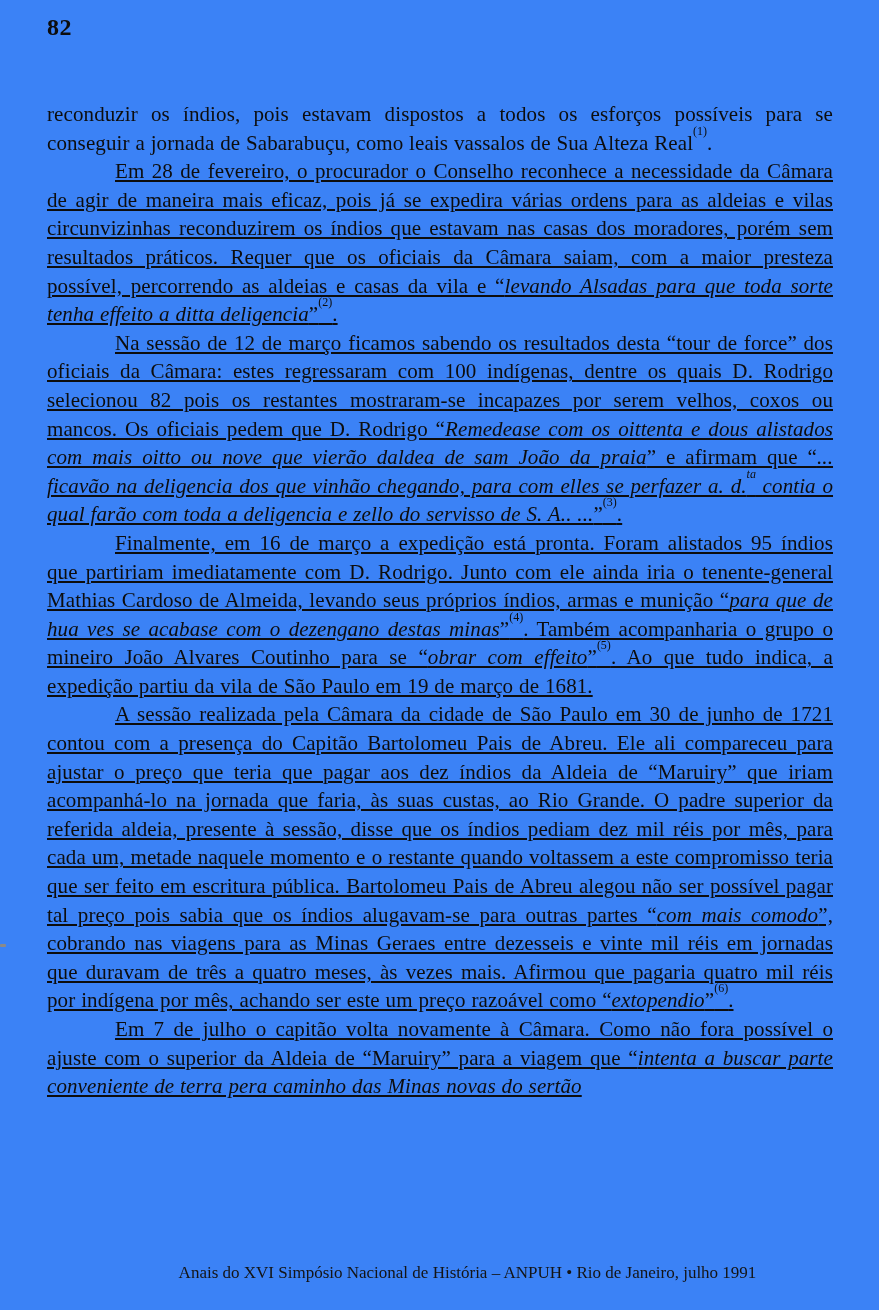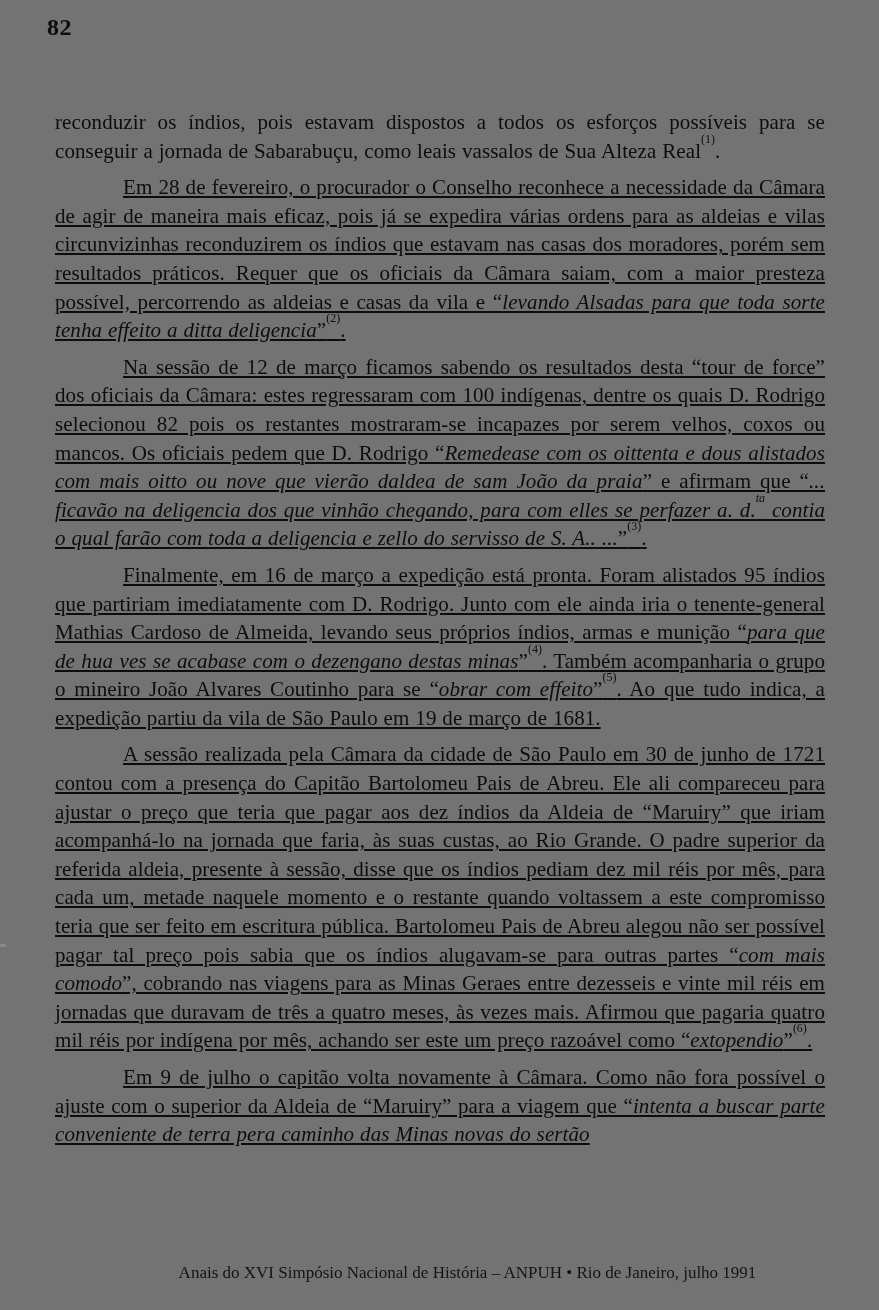--- a/index.html
+++ b/index.html
@@ -4,21 +4,21 @@
 <style>
   html, body {
     margin: 0;
     padding: 0;
     background: #ffffff;
   }
   .page {
     position: relative;
     width: 879px;
     height: 1310px;
-    background: #737373;
+    background: #3b82f6;
     color: #0d0d0d;
     font-family: "Liberation Serif", "DejaVu Serif", serif;
     overflow: hidden;
   }
   .page-number {
     position: absolute;
     top: 14px;
     left: 47px;
     font-size: 24px;
     font-weight: bold;
@@ -29,21 +29,21 @@
     top: 100px;
     left: 47px;
     width: 786px;
     font-size: 21px;
     line-height: 28.6px;
     text-align: justify;
     letter-spacing: 0.1px;
     word-spacing: 0.5px;
   }
   .text-body p {
-    margin: 8px;
+    margin: 0;
     padding: 0;
   }
   .text-body p.indent {
     text-indent: 68px;
     text-decoration: underline;
   }
   .it {
     font-style: italic;
   }
   sup.fn {
@@ -78,19 +78,19 @@
 
 <div class="page">
   <div class="page-number">82</div>
 
   <div class="text-body">
       <p class=""><span class="">reconduzir os índios, pois estavam dispostos a todos os esforços possíveis para se conseguir a jornada de Sabarabuçu, como leais vassalos de Sua Alteza Real</span><sup class="fn">(1)</sup><span class="">.</span></p>
       <p class="indent"><span class="">Em 28 de fevereiro, o procurador o Conselho reconhece a necessidade da Câmara de agir de maneira mais eficaz, pois já se expedira várias ordens para as aldeias e vilas circunvizinhas reconduzirem os índios que estavam nas casas dos moradores, porém sem resultados práticos. Requer que os oficiais da Câmara saiam, com a maior presteza possível, percorrendo as aldeias e casas da vila e “</span><span class="it">levando Alsadas para que toda sorte tenha effeito a ditta deligencia</span><span class="">”</span><sup class="fn">(2)</sup><span class="">.</span></p>
       <p class="indent"><span class="">Na sessão de 12 de março ficamos sabendo os resultados desta “tour de force” dos oficiais da Câmara: estes regressaram com 100 indígenas, dentre os quais D. Rodrigo selecionou 82 pois os restantes mostraram-se incapazes por serem velhos, coxos ou mancos. Os oficiais pedem que D. Rodrigo “</span><span class="it">Remedease com os oittenta e dous alistados com mais oitto ou nove que vierão daldea de sam João da praia</span><span class="">” e afirmam que “</span><span class="it">... ficavão na deligencia dos que vinhão chegando, para com elles se perfazer a. d.</span><sup class="fn it">ta</sup><span class="it"> contia o qual farão com toda a deligencia e zello do servisso de S. A.. ...</span><span class="">”</span><sup class="fn">(3)</sup><span class="">.</span></p>
       <p class="indent"><span class="">Finalmente, em 16 de março a expedição está pronta. Foram alistados 95 índios que partiriam imediatamente com D. Rodrigo. Junto com ele ainda iria o tenente-general Mathias Cardoso de Almeida, levando seus próprios índios, armas e munição “</span><span class="it">para que de hua ves se acabase com o dezengano destas minas</span><span class="">”</span><sup class="fn">(4)</sup><span class="">. Também acompanharia o grupo o mineiro João Alvares Coutinho para se “</span><span class="it">obrar com effeito</span><span class="">”</span><sup class="fn">(5)</sup><span class="">. Ao que tudo indica, a expedição partiu da vila de São Paulo em 19 de março de 1681.</span></p>
       <p class="indent"><span class="">A sessão realizada pela Câmara da cidade de São Paulo em 30 de junho de 1721 contou com a presença do Capitão Bartolomeu Pais de Abreu. Ele ali compareceu para ajustar o preço que teria que pagar aos dez índios da Aldeia de “Maruiry” que iriam acompanhá-lo na jornada que faria, às suas custas, ao Rio Grande. O padre superior da referida aldeia, presente à sessão, disse que os índios pediam dez mil réis por mês, para cada um, metade naquele momento e o restante quando voltassem a este compromisso teria que ser feito em escritura pública. Bartolomeu Pais de Abreu alegou não ser possível pagar tal preço pois sabia que os índios alugavam-se para outras partes “</span><span class="it">com mais comodo</span><span class="">”, cobrando nas viagens para as Minas Geraes entre dezesseis e vinte mil réis em jornadas que duravam de três a quatro meses, às vezes mais. Afirmou que pagaria quatro mil réis por indígena por mês, achando ser este um preço razoável como “</span><span class="it">extopendio</span><span class="">”</span><sup class="fn">(6)</sup><span class="">.</span></p>
-      <p class="indent"><span class="">Em 9 de julho o capitão volta novamente à Câmara. Como não fora possível o ajuste com o superior da Aldeia de “Maruiry” para a viagem que “</span><span class="it">intenta a buscar parte conveniente de terra pera caminho das Minas novas do sertão</span></p>
+      <p class="indent"><span class="">Em 7 de julho o capitão volta novamente à Câmara. Como não fora possível o ajuste com o superior da Aldeia de “Maruiry” para a viagem que “</span><span class="it">intenta a buscar parte conveniente de terra pera caminho das Minas novas do sertão</span></p>
     </div>
 
   <div class="scan-artifact"></div>
 
   <div class="footer">Anais do XVI Simpósio Nacional de História – ANPUH • Rio de Janeiro, julho 1991</div>
 </div>
 
 </body></html>

